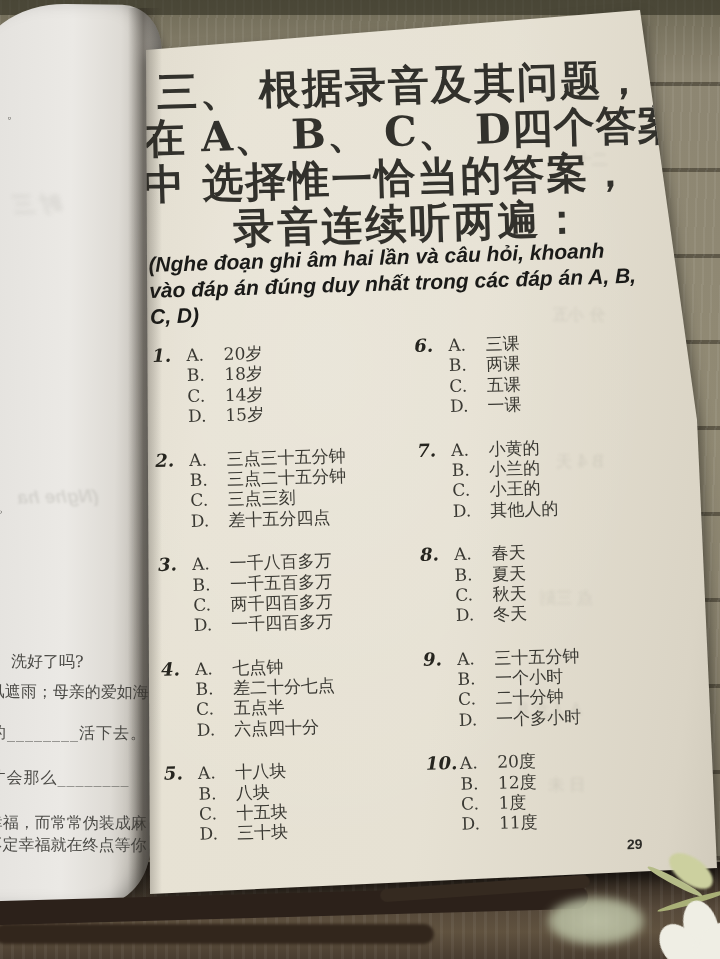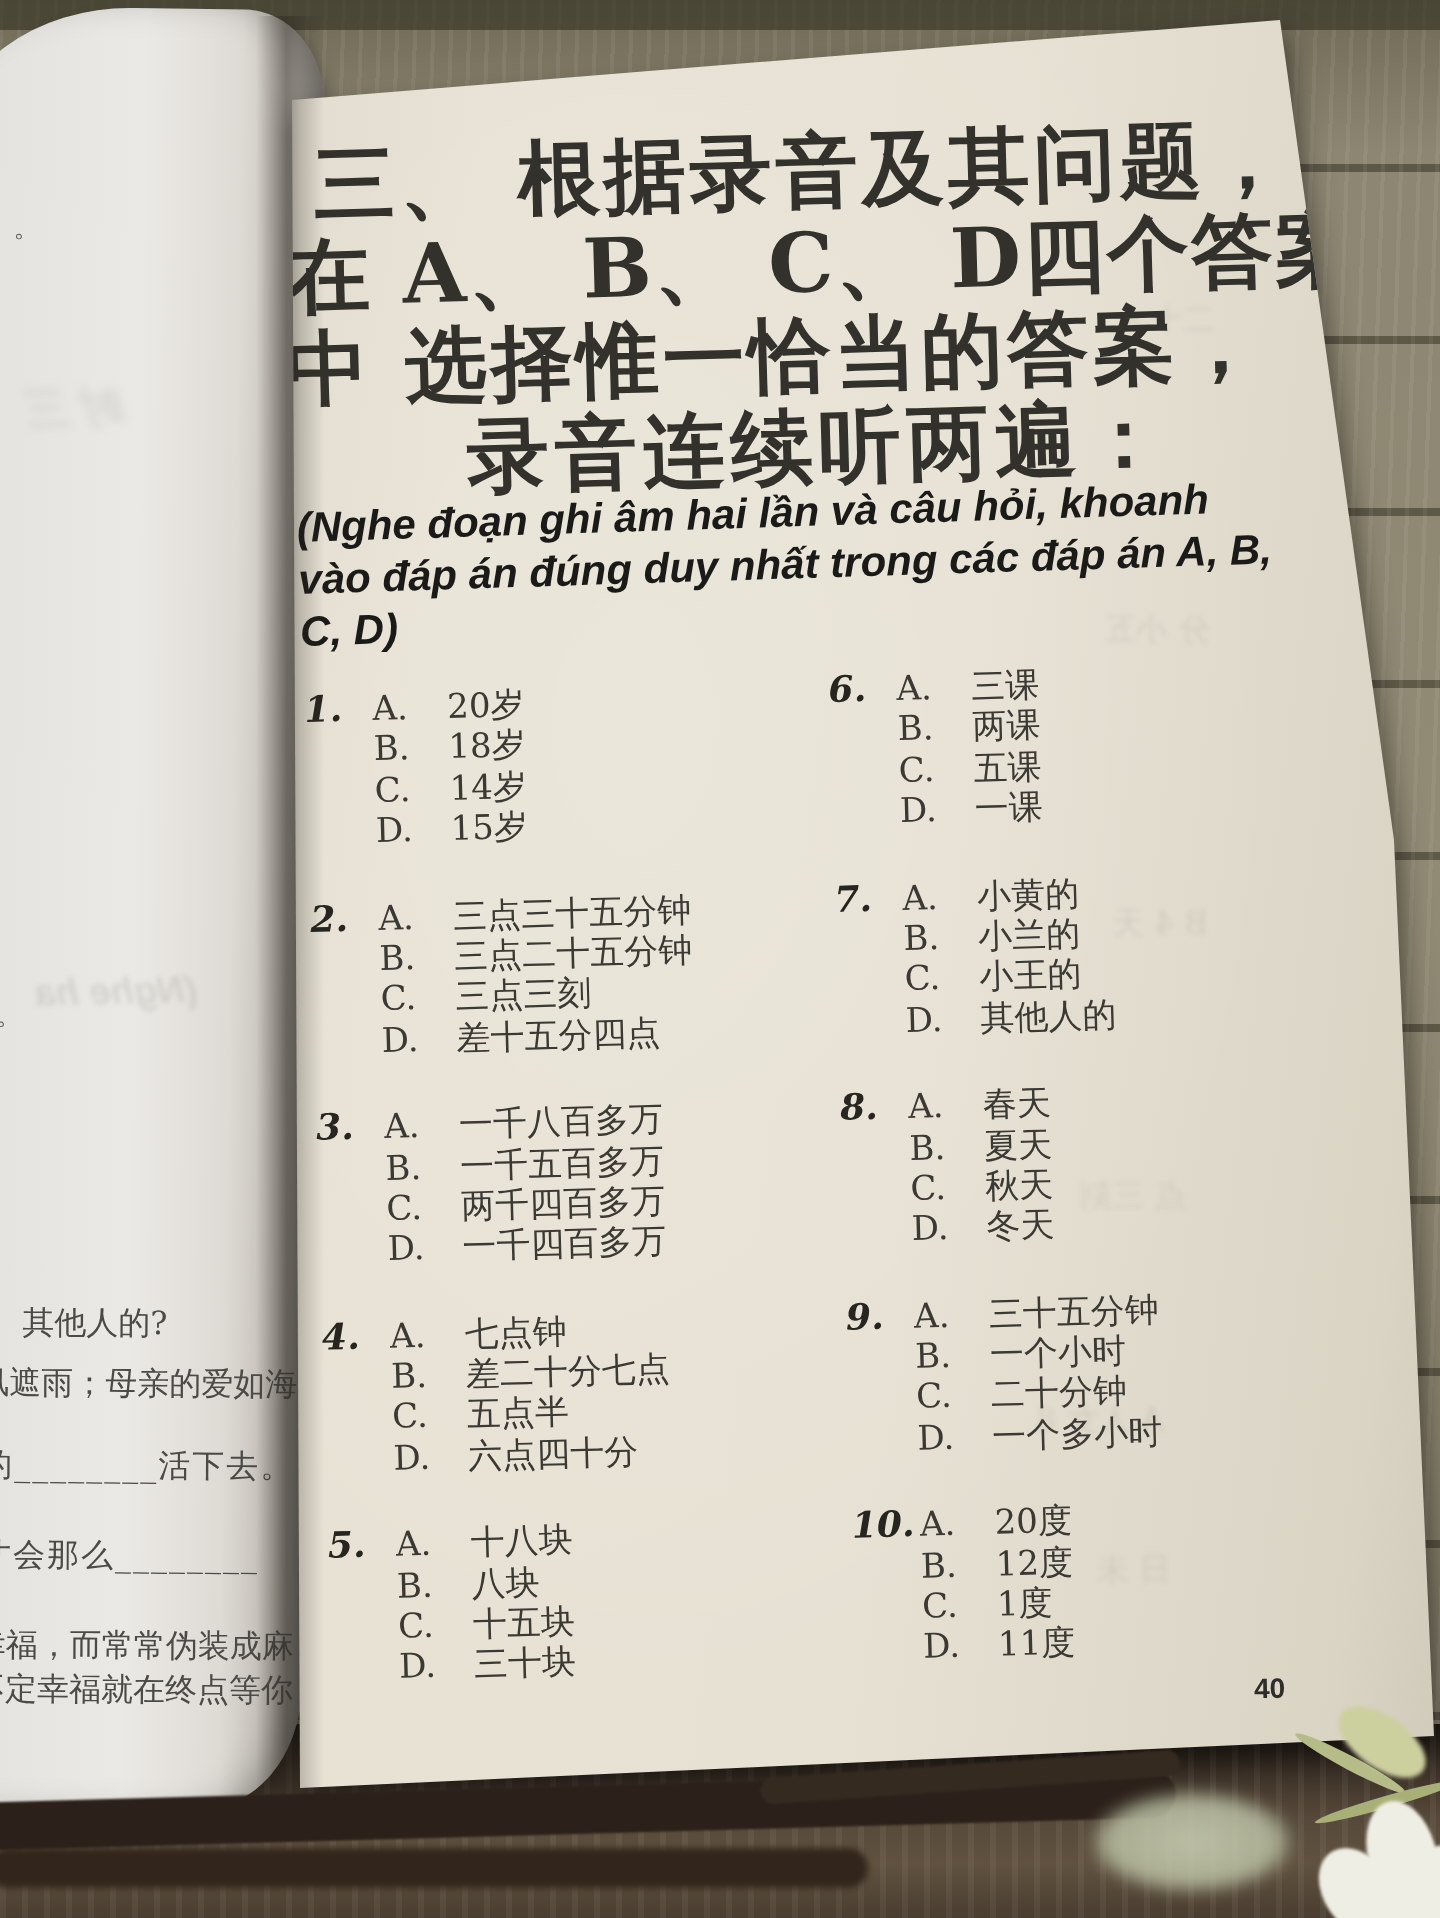--- a/index.html
+++ b/index.html
@@ -108,21 +108,21 @@
 <body>
 
 <div class="wood-top"></div>
 <div class="wood-bottom"></div>
 
 <div class="left-page">
   <span class="lp-frag m1">。</span>
   <span class="lp-bleed b2">时 三</span>
   <span class="lp-bleed b1">(Nghe ha</span>
   <span class="lp-frag m2">_。</span>
-  <span class="lp-frag f1">其他人的?</span>
+  <span class="lp-frag f1">洗好了吗?</span>
   <span class="lp-frag f2">风遮雨；母亲的爱如海</span>
   <span class="lp-frag f3">的________活下去。</span>
   <span class="lp-frag f4">才会那么________</span>
   <span class="lp-frag f5">幸福，而常常伪装成麻</span>
   <span class="lp-frag f6">不定幸福就在终点等你</span>
 </div>
 
 <div class="rp-shadow">
   <div class="right-page">
     <div class="rp-sheen"></div>
@@ -346,21 +346,21 @@
             <span class="q-letter">C.</span>
             <span class="q-text">1度</span>
           </div>
           <div class="q-row">
             <span class="q-letter">D.</span>
             <span class="q-text">11度</span>
           </div>
         </div>
       </div>
 
-    <div class="page-number">40</div>
+    <div class="page-number">29</div>
   </div>
 </div>
 
 <div class="gutter"></div>
 
 <div class="twig t3"></div>
 <div class="twig t1"></div>
 <div class="twig t2"></div>
 <div class="pale-blob"></div>
 <div class="leaf l2"></div>

